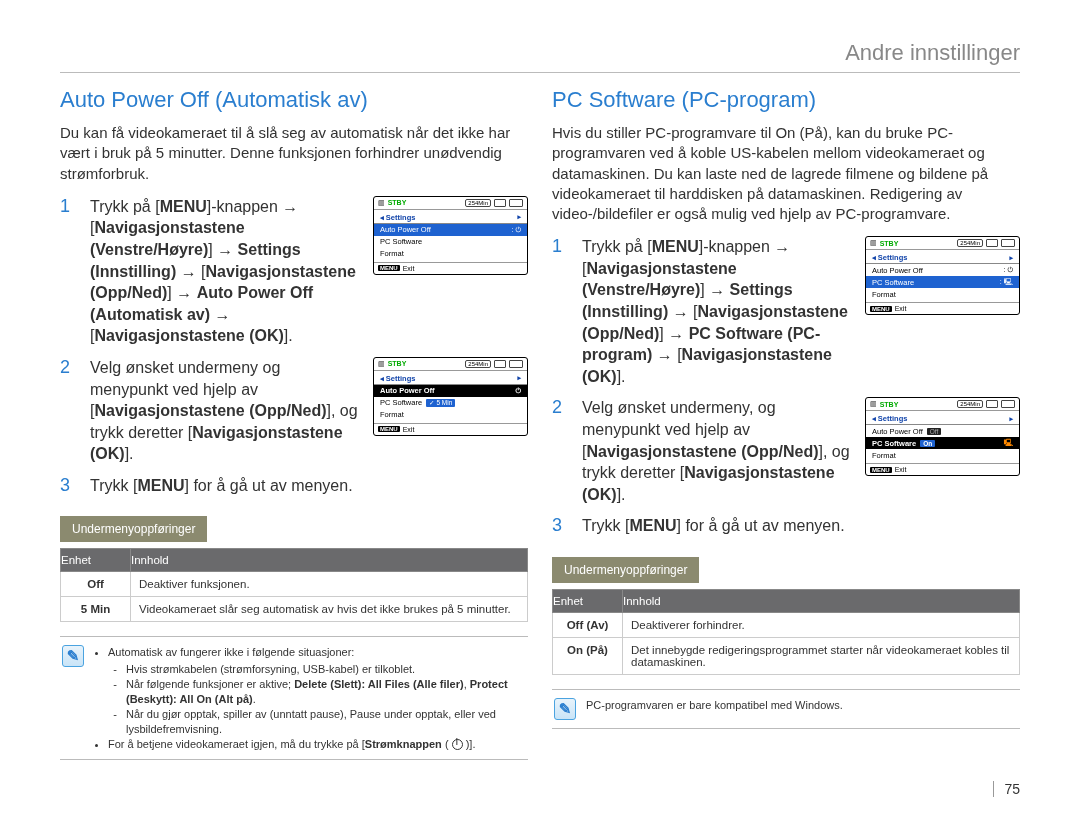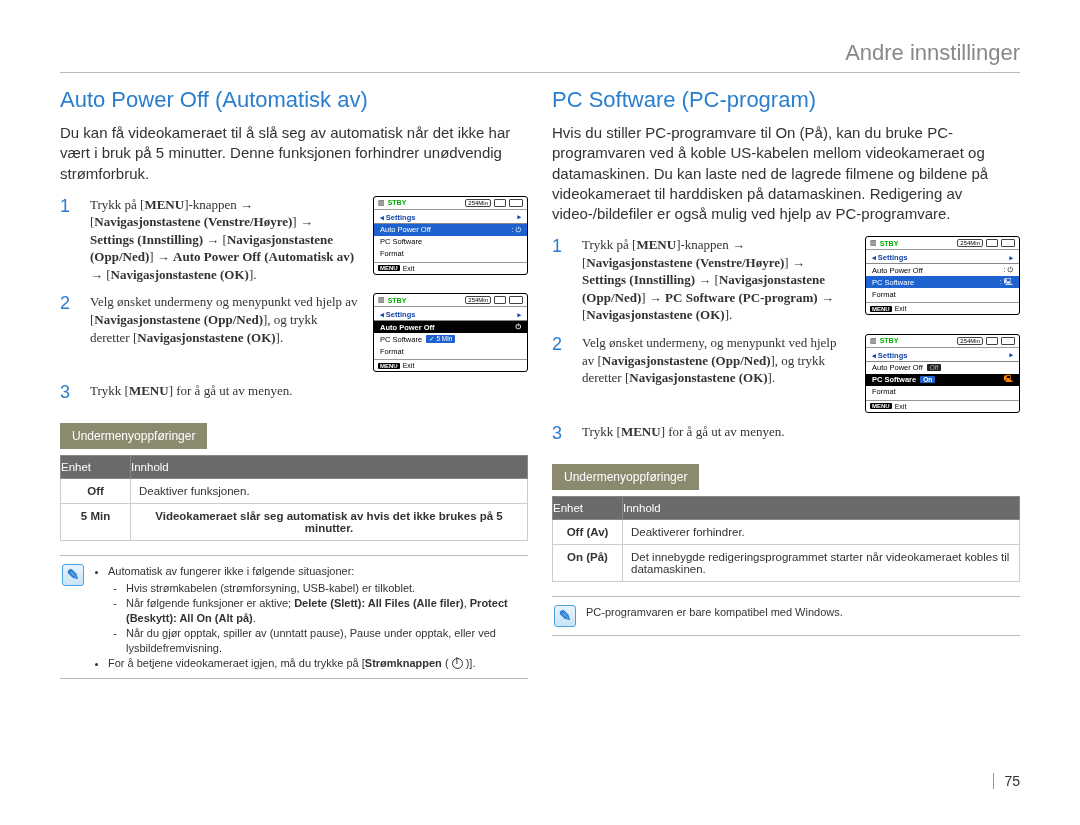--- a/index.html
+++ b/index.html
@@ -50,23 +50,22 @@
     margin-bottom: 10px;
   }
   .step-num {
     color: #2a7ecf;
     font-size: 18px;
     font-weight: 300;
     width: 16px;
     flex: 0 0 auto;
   }
   .step-body {
-    font-size: 13px;
+    font-size: 16px;
     line-height: 1.35;
-    font-family: Liberation Serif, serif;
   }
   .b { font-weight: bold; }
   .screenshot {
     width: 155px;
     flex: 0 0 auto;
   }
   .lcd {
     border: 1.5px solid #000;
     border-radius: 3px;
     background: #fff;
@@ -175,21 +174,21 @@
     margin: 0;
     padding-left: 14px;
   }
   .note-body ul ul {
     list-style-type: "-   ";
     padding-left: 18px;
     margin-top: 2px;
   }
   .page-num {
     position: absolute;
-    bottom: 36px;
+    bottom: 28px;
     right: 60px;
     font-size: 14px;
     color: #333;
     border-left: 1px solid #999;
     padding-left: 10px;
   }
   .power-sym {
     display:inline-block;
     width:11px; height:11px;
     border:1.3px solid #333;
@@ -312,21 +311,21 @@
           <tr>
         <th>Enhet</th>
         <th>Innhold</th>
       </tr>
       <tr>
         <td>Off</td>
         <td style="font-weight:normal;text-align:left">Deaktiver funksjonen.</td>
       </tr>
       <tr>
         <td>5 Min</td>
-        <td style="font-weight:bold;text-align:center">Videokameraet slår seg automatisk av hvis det ikke brukes på 5 minutter.</td>
+        <td style="font-weight:normal;text-align:left">Videokameraet slår seg automatisk av hvis det ikke brukes på 5 minutter.</td>
       </tr>
     </tbody>
       </table>
 
     <div class="note-box">
       <div class="note-icon">✎</div>
       <div class="note-body">
         <ul>
           <li><span>Automatisk av fungerer ikke i følgende situasjoner:</span>
             <ul>

